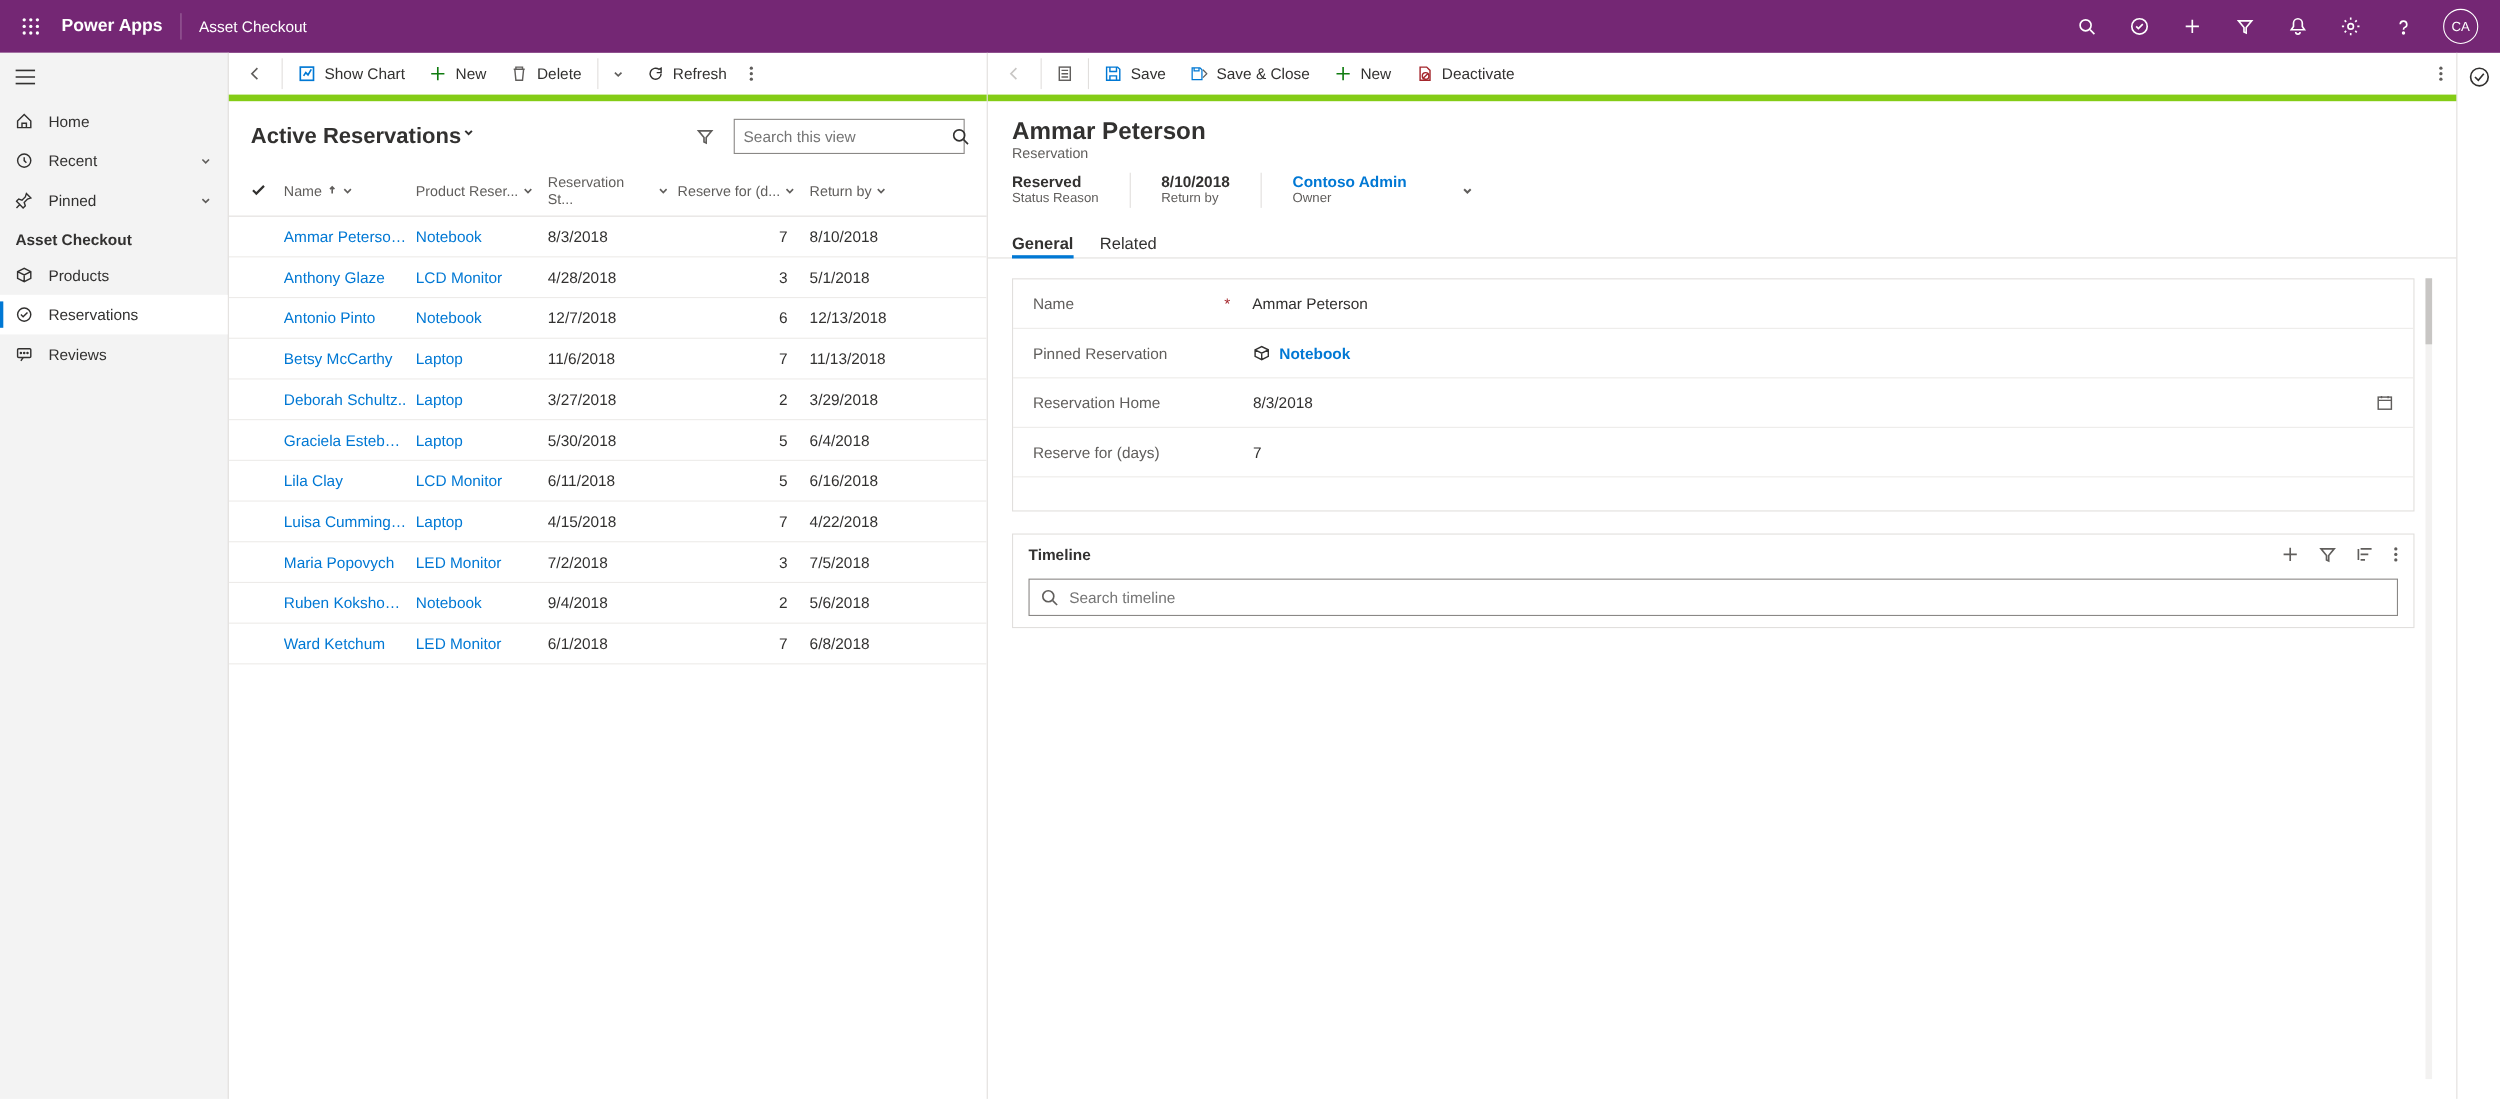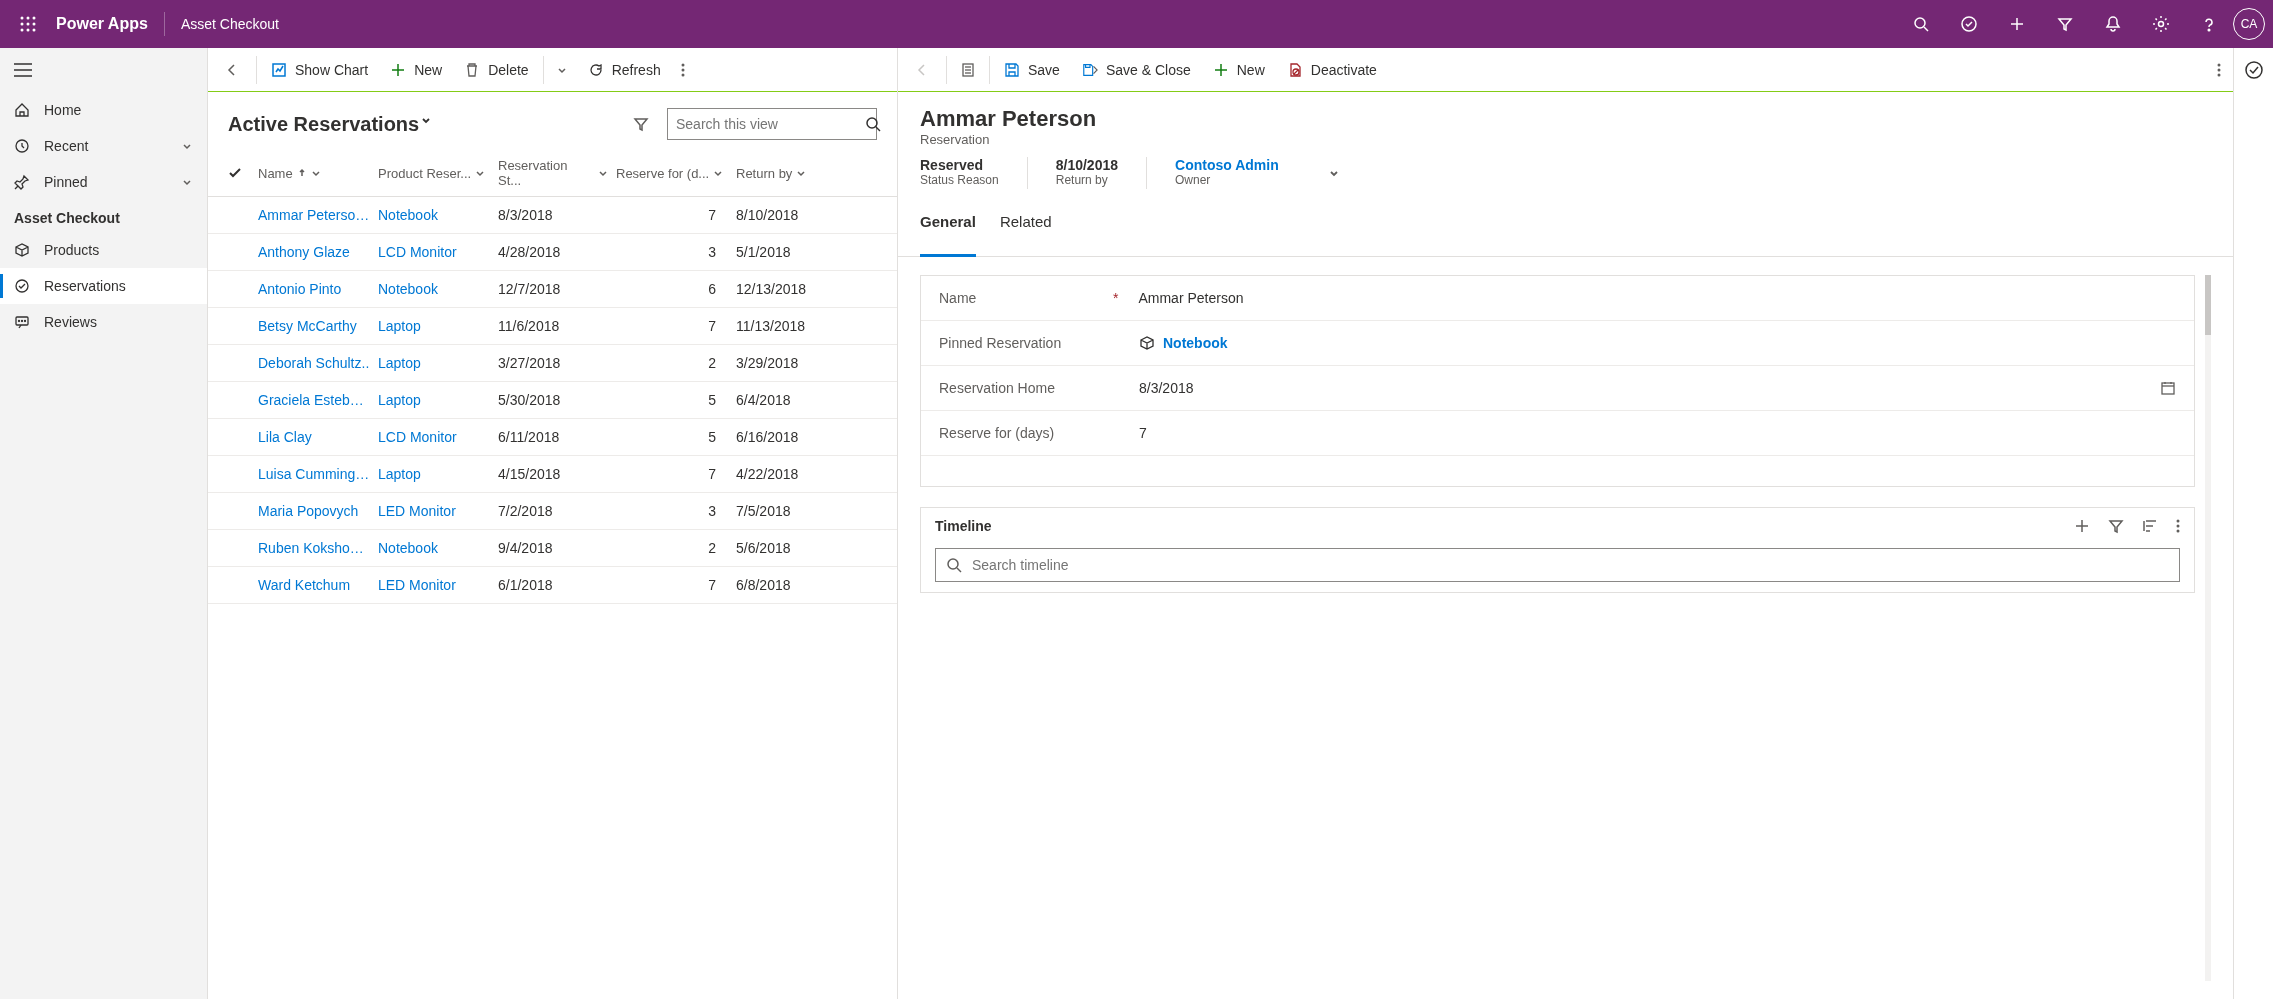--- a/index.html
+++ b/index.html
@@ -4,35 +4,35 @@
 <style>
 * { box-sizing: border-box; margin: 0; padding: 0; font-family: "Segoe UI", sans-serif; }
 body { background: #fff; color: #323130; font-size: 14px; overflow: hidden; }
 .top-bar { background: #742774; height: 48px; display: flex; align-items: center; color: #fff; padding: 0 8px; }
 .waffle { width: 40px; height: 40px; display: flex; align-items: center; justify-content: center; cursor: pointer; }
 .app-name { font-size: 16px; font-weight: 600; padding: 0 16px 0 8px; }
 .divider-v { width: 1px; height: 24px; background: rgba(255,255,255,0.3); }
 .breadcrumb-app { padding: 0 16px; font-size: 14px; }
 .top-bar-spacer { flex: 1; }
 .top-icon { width: 48px; height: 48px; display: flex; align-items: center; justify-content: center; cursor: pointer; }
-.avatar { width: 32px; height: 32px; border: 1px solid #fff; border-radius: 50%; display: flex; align-items: center; justify-content: center; font-size: 12px; margin: 0 0; cursor: pointer; }
+.avatar { width: 32px; height: 32px; border: 1px solid #fff; border-radius: 50%; display: flex; align-items: center; justify-content: center; font-size: 12px; margin: 0 12px; cursor: pointer; }
 
 .main { display: flex; height: calc(100vh - 48px); }
 
 .nav { width: 208px; background: #f3f3f3; border-right: 1px solid #e1dfdd; display: flex; flex-direction: column; }
 .nav-toggle { height: 44px; display: flex; align-items: center; padding: 0 14px; cursor: pointer; }
 .nav-item { height: 36px; display: flex; align-items: center; padding: 0 14px; cursor: pointer; gap: 14px; position: relative; }
 .nav-item.selected { background: #fff; }
 .nav-item.selected::before { content:""; position:absolute; left:0; top:6px; bottom:6px; width:3px; background:#0078d4; }
 .nav-chev { margin-left: auto; }
 .nav-group { padding: 10px 14px 6px; font-weight: 600; font-size: 14px; }
 
 .content { flex: 1; display: flex; }
 
-.cmdbar { height: 44px; border-bottom: 1px solid #84cc16; display: flex; align-items: center; padding: 0 4px; gap: 2px; }
+.cmdbar { height: 44px; border-bottom: 6px solid #84cc16; display: flex; align-items: center; padding: 0 4px; gap: 2px; }
 .cmd-back { width: 40px; height: 40px; display: flex; align-items: center; justify-content: center; cursor: pointer; color:#605e5c; }
 .cmd-back.disabled { color:#c8c6c4; cursor:default; }
 .cmd-btn { height: 40px; padding: 0 10px; display: flex; align-items: center; gap: 8px; cursor: pointer; }
 .cmd-sep { width:1px; height:28px; background:#e1dfdd; margin:0 2px; }
 .cmd-icon { width:16px; height:16px; display:inline-flex; align-items:center; justify-content:center; }
 
 .list-pane { flex: 0 0 690px; border-right: 1px solid #e1dfdd; display:flex; flex-direction:column; }
 .list-header { padding: 16px 20px 10px; display:flex; align-items:center; gap:20px; }
 .view-title { font-size: 20px; font-weight:600; display:flex; gap:0; cursor:pointer; }
 .list-header-right { margin-left:auto; display:flex; align-items:center; gap:10px; }
@@ -67,21 +67,21 @@
 .record-subtitle { font-size:13px; color:#605e5c; }
 .header-fields { display:flex; gap:28px; margin-top:10px; align-items:flex-start; }
 .hf { display:flex; flex-direction:column; }
 .hf-val { font-size:14px; font-weight:600; }
 .hf-lbl { font-size:12px; color:#605e5c; }
 .hf-link { color:#0078d4; font-weight:600; }
 .hf-sep { width:1px; height:32px; background:#e1dfdd; }
 .hf-chev { margin-left:20px; align-self:center; cursor:pointer; }
 
 .tabs { display:flex; gap:24px; padding: 14px 22px 0; border-bottom:1px solid #e1dfdd; }
-.tab { padding-bottom:24px; cursor:pointer; font-size:15px; }
+.tab { padding-bottom:2px; cursor:pointer; font-size:15px; }
 .tab.active { font-weight:600; border-bottom:3px solid #0078d4; margin-bottom:-1px; }
 
 .form-body { padding:18px 22px; overflow:auto; flex:1; display:flex; gap:10px; }
 .form-scroll { width:6px; background:#f3f2f1; }
 .form-scroll-thumb { height:60px; background:#c8c6c4; }
 .section { border:1px solid #e1dfdd; padding: 0; margin-bottom:20px; flex:1; }
 .field-row { display:flex; align-items:center; padding:14px 18px; border-bottom:1px solid #edebe9; }
 .field-row:last-child { border-bottom:none; }
 .field-label { width:170px; color:#605e5c; font-size:14px; }
 .field-req { color:#a4262c; margin-left:4px; }

